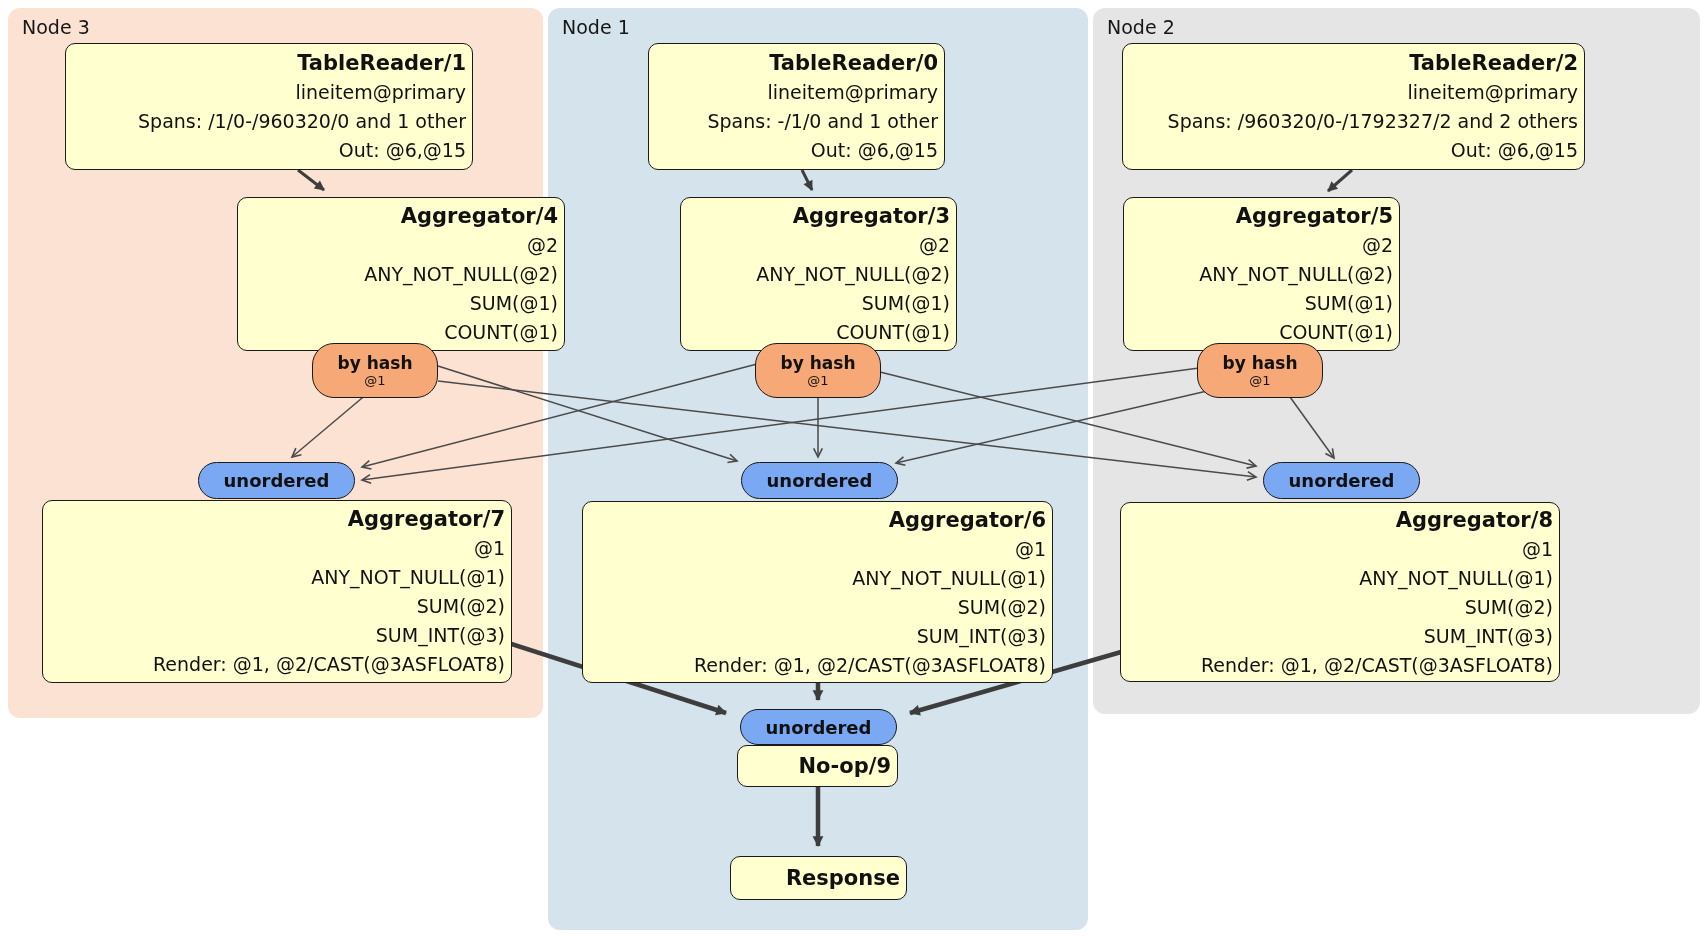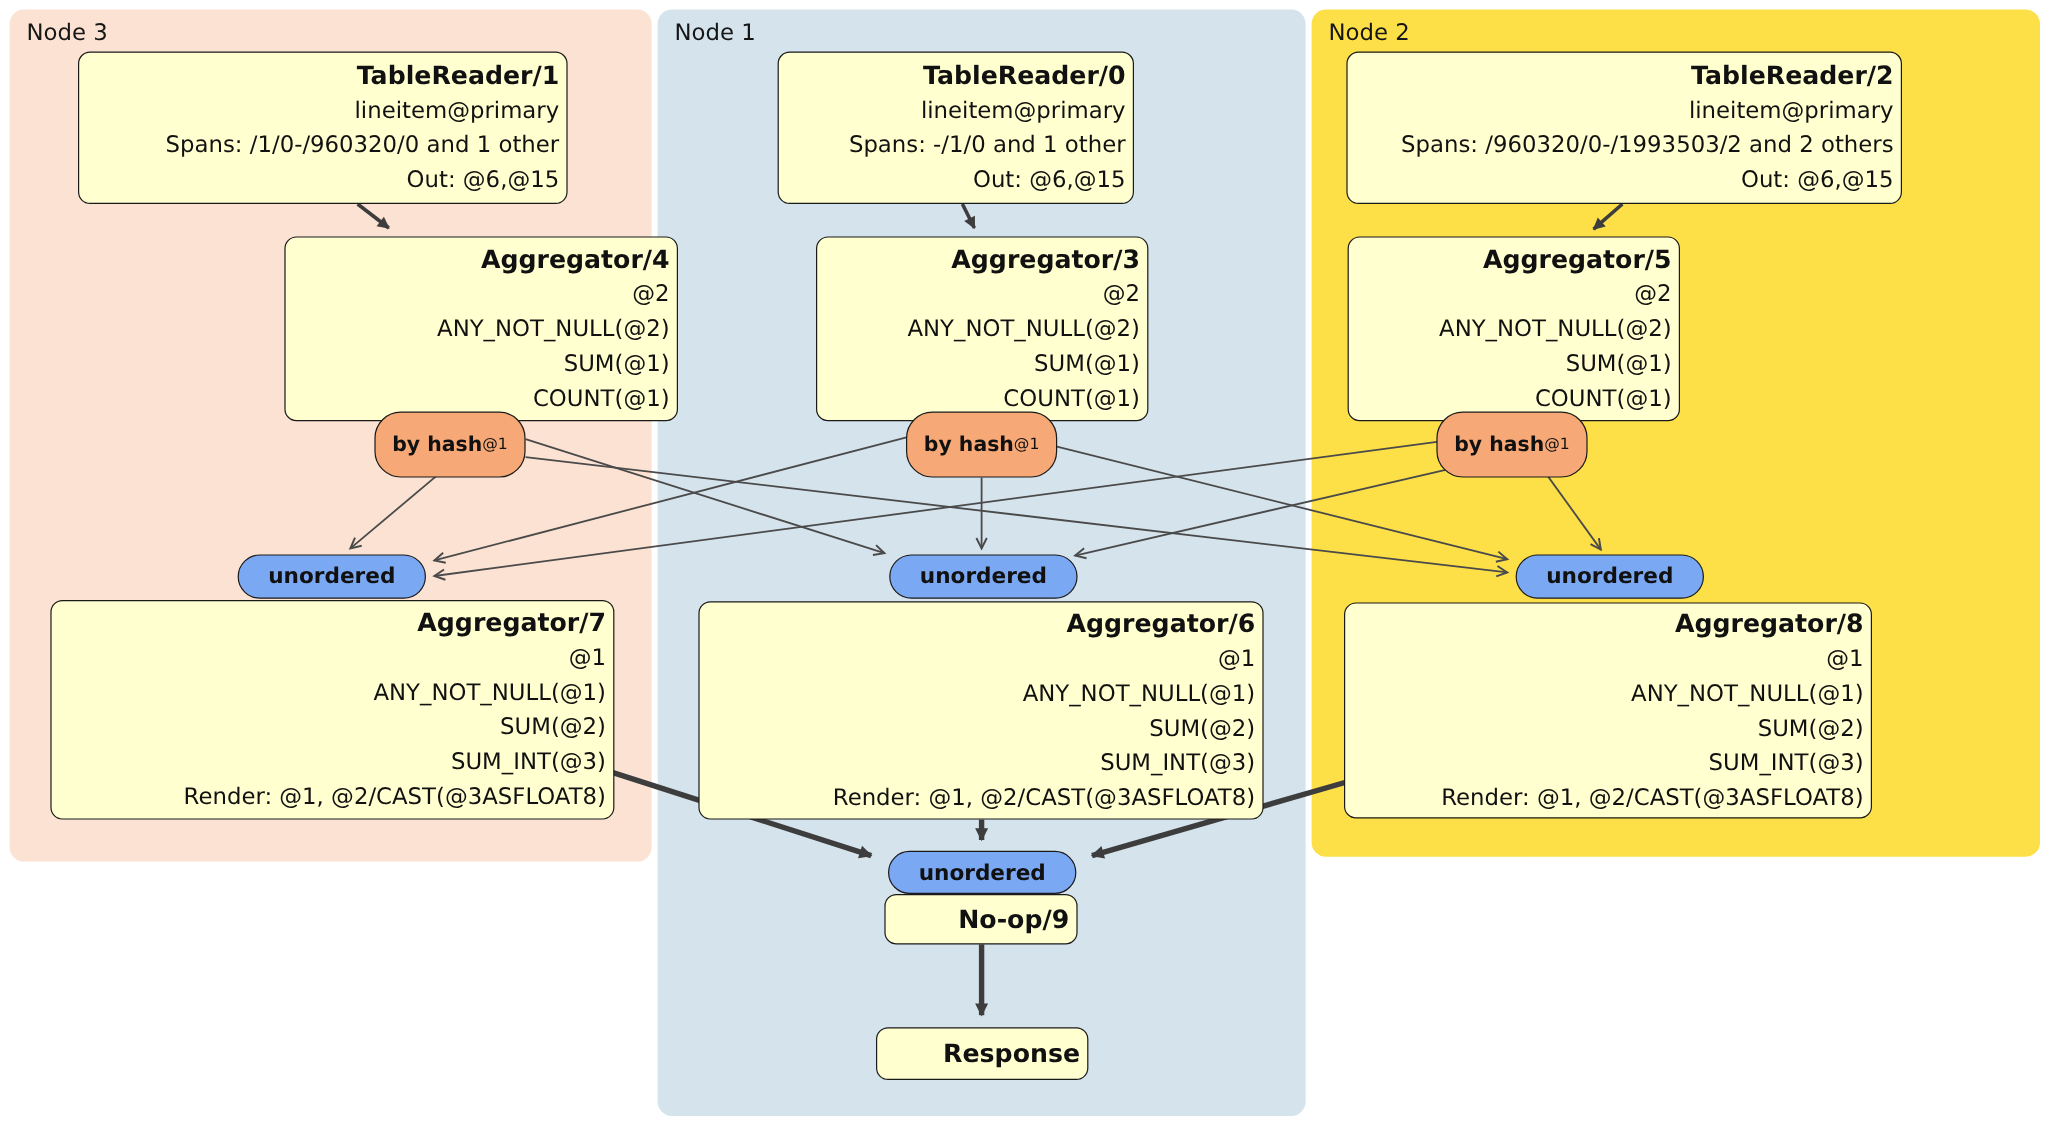--- a/index.html
+++ b/index.html
@@ -18,21 +18,21 @@
     z-index:0;
   }
   .region-label{
     position:absolute;
     top:8px;left:14px;
     font-size:19px;
     color:#161616;
   }
   #region-node3{left:8px;top:8px;width:535px;height:710px;background:#fce2d3;}
   #region-node1{left:548px;top:8px;width:540px;height:922px;background:#d5e3ec;}
-  #region-node2{left:1093px;top:8px;width:607px;height:706px;background:#fde047;}
+  #region-node2{left:1093px;top:8px;width:607px;height:706px;background:#e5e5e5;}
 
   .edges{position:absolute;left:0;top:0;z-index:1;}
 
   .pnode{
     position:absolute;
     background:#ffffcf;
     border:1.5px solid #1a1a1a;
     border-radius:10px;
     z-index:2;
     display:flex;flex-direction:column;
@@ -53,21 +53,21 @@
   #n-agg7{left:42px;top:500px;width:470px;height:183px;padding-left:28px;}
   #n-agg6{left:582px;top:501px;width:471px;height:182px;}
   #n-agg8{left:1120px;top:502px;width:440px;height:180px;}
   #n-noop9{left:737px;top:745px;width:161px;height:42px;}
   #n-response{left:730px;top:856px;width:177px;height:44px;}
 
   .router{
     position:absolute;
     border:1.8px solid #1a1a1a;
     z-index:3;
-    display:flex;flex-direction:row;
+    display:flex;flex-direction:column;
     align-items:center;justify-content:center;
     text-align:center;
   }
   .router-hash{
     background:#f6a876;
     border-radius:22px;
     width:126px;height:55px;
     box-sizing:border-box;
   }
   .router-hash .router-label{font-weight:bold;font-size:17px;line-height:20px;}
@@ -147,21 +147,21 @@
   <div class="pnode" id="n-tr0">
     <div class="pnode-title">TableReader/0</div>
     <div class="pnode-line">lineitem@primary</div>
     <div class="pnode-line">Spans: -/1/0 and 1 other</div>
     <div class="pnode-line">Out: @6,@15</div>
   </div>
 
   <div class="pnode" id="n-tr2">
     <div class="pnode-title">TableReader/2</div>
     <div class="pnode-line">lineitem@primary</div>
-    <div class="pnode-line">Spans: /960320/0-/1993503/2 and 2 others</div>
+    <div class="pnode-line">Spans: /960320/0-/1792327/2 and 2 others</div>
     <div class="pnode-line">Out: @6,@15</div>
   </div>
 
   <div class="pnode" id="n-agg4">
     <div class="pnode-title">Aggregator/4</div>
     <div class="pnode-line">@2</div>
     <div class="pnode-line">ANY_NOT_NULL(@2)</div>
     <div class="pnode-line">SUM(@1)</div>
     <div class="pnode-line">COUNT(@1)</div>
   </div>

